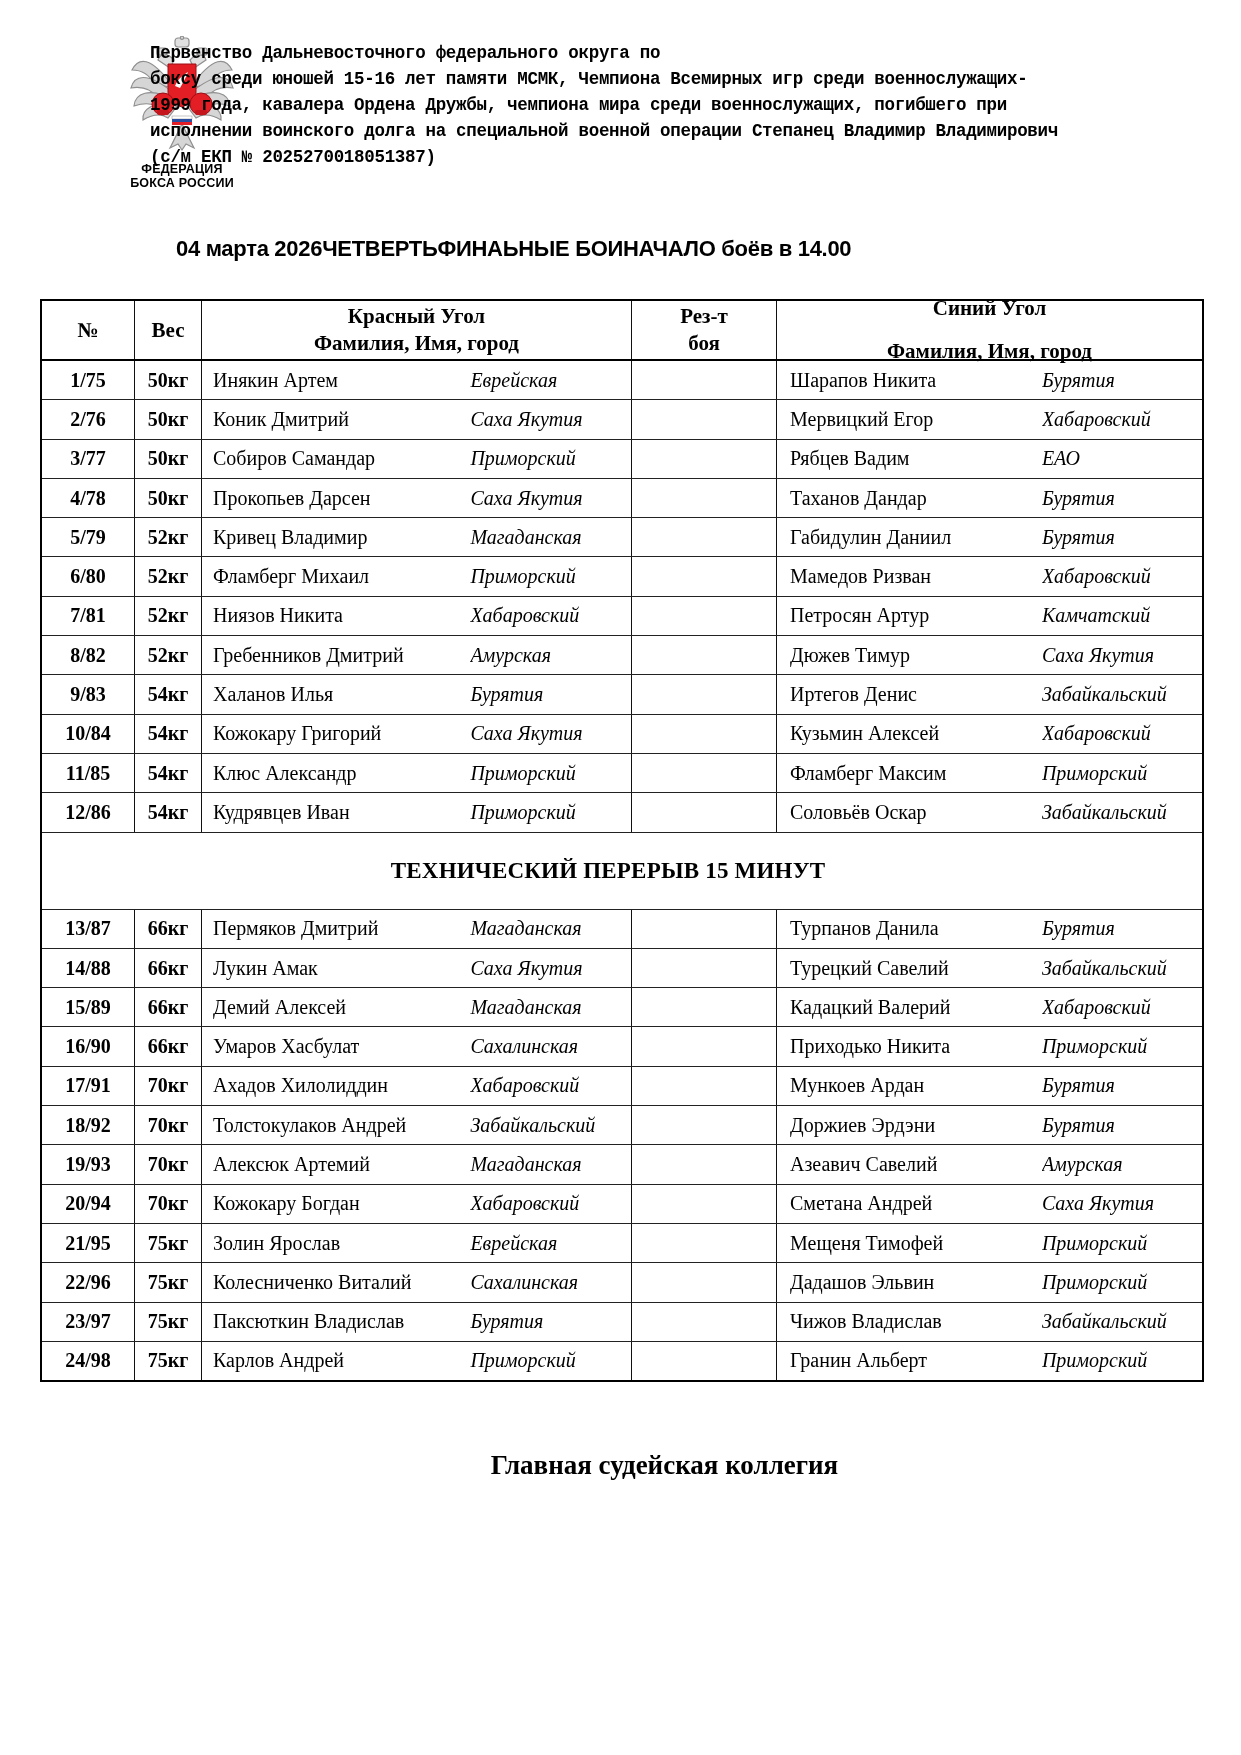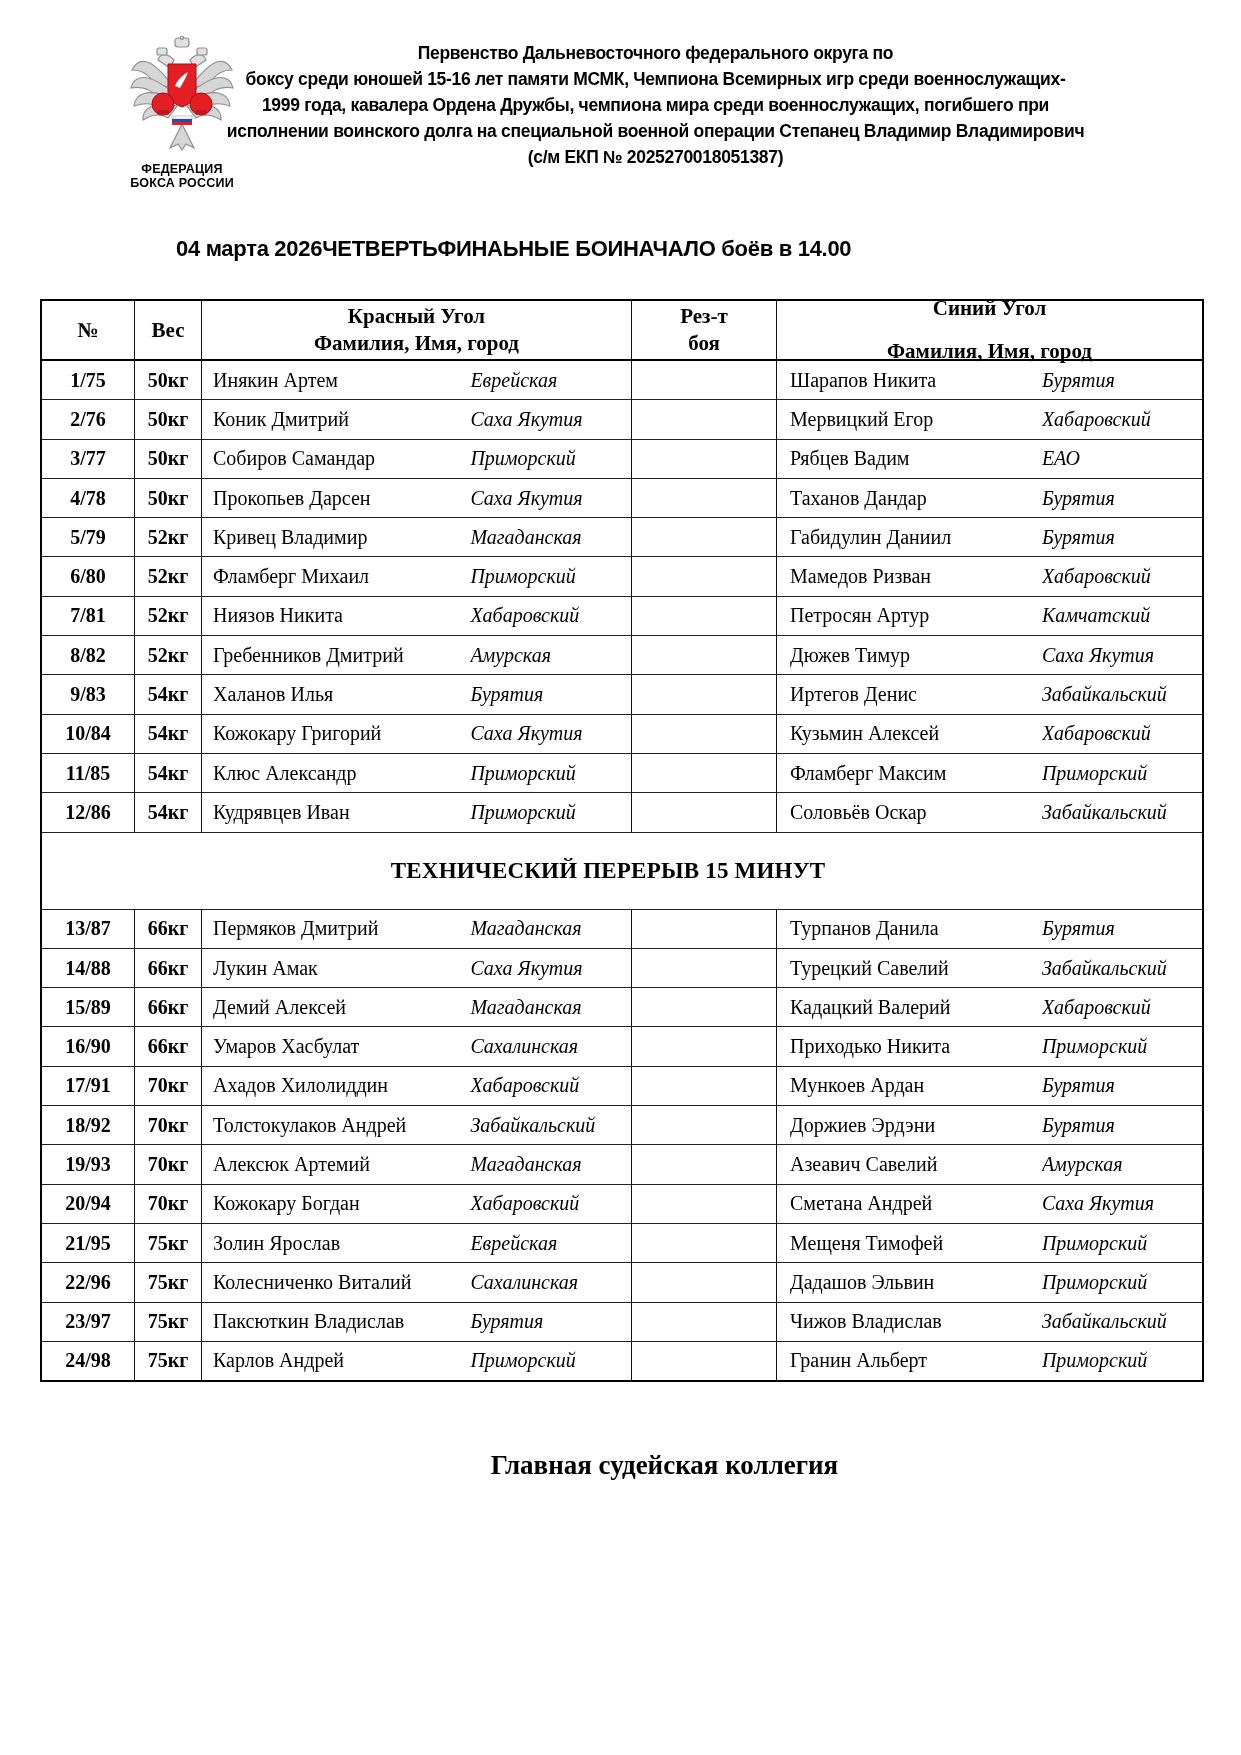--- a/index.html
+++ b/index.html
@@ -14,22 +14,22 @@
   }
 
   
   .logo-block { position:absolute; left:122px; top:36px; width:120px; text-align:center; }
   .logo-block svg { display:block; margin:0 auto; }
   .logo-caption { font-family:"Liberation Sans", sans-serif; font-weight:bold; font-size:12.5px; line-height:14px; letter-spacing:.2px; margin-top:8px; }
 
   
   .doc-title {
     position:absolute; left:150px; right:80px; top:40px;
-    text-align:center;
-    font-family:Liberation Sans, sans-serif;
+    text-align:left;
+    font-family:Liberation Mono, monospace;
     font-weight:bold; font-size:17.5px; line-height:26px;
     letter-spacing:-0.3px;
   }
   .doc-title .ekp-line { font-weight:600; }
 
   .venue-line {
     position:absolute; left:228px; width:862px; top:177px;
     display:flex; justify-content:space-between; align-items:baseline;
     font-size:23px;
   }

